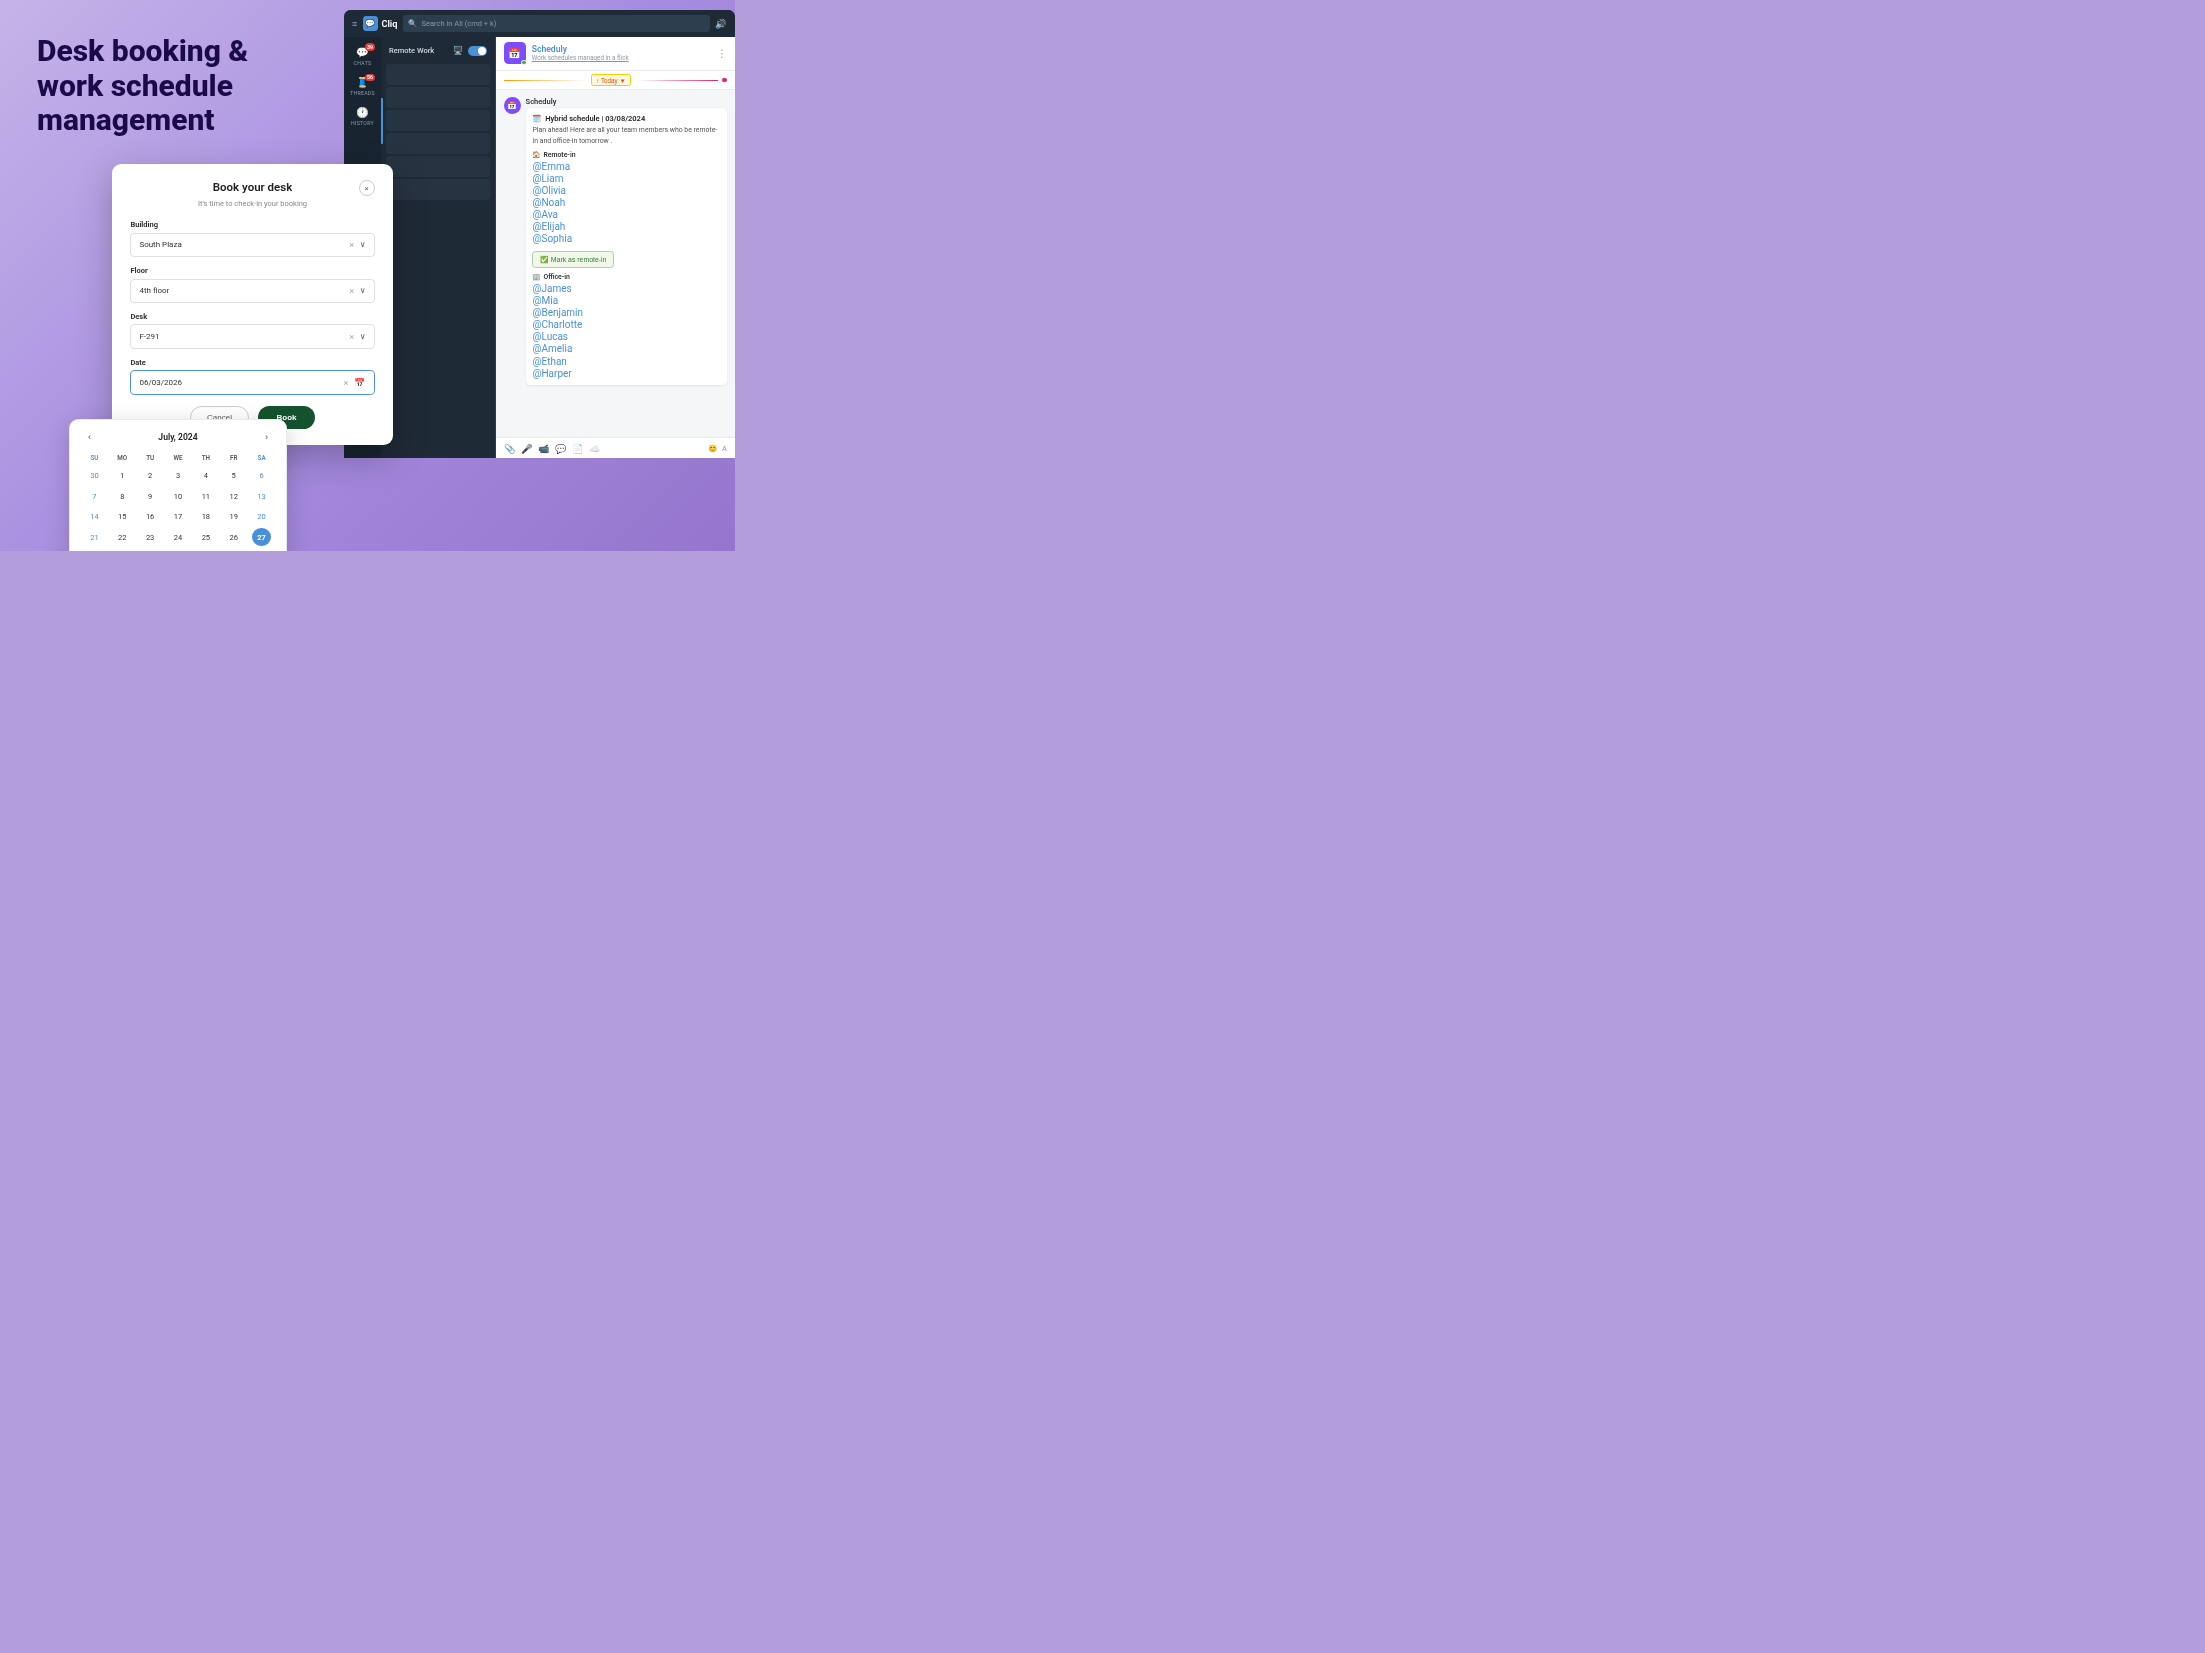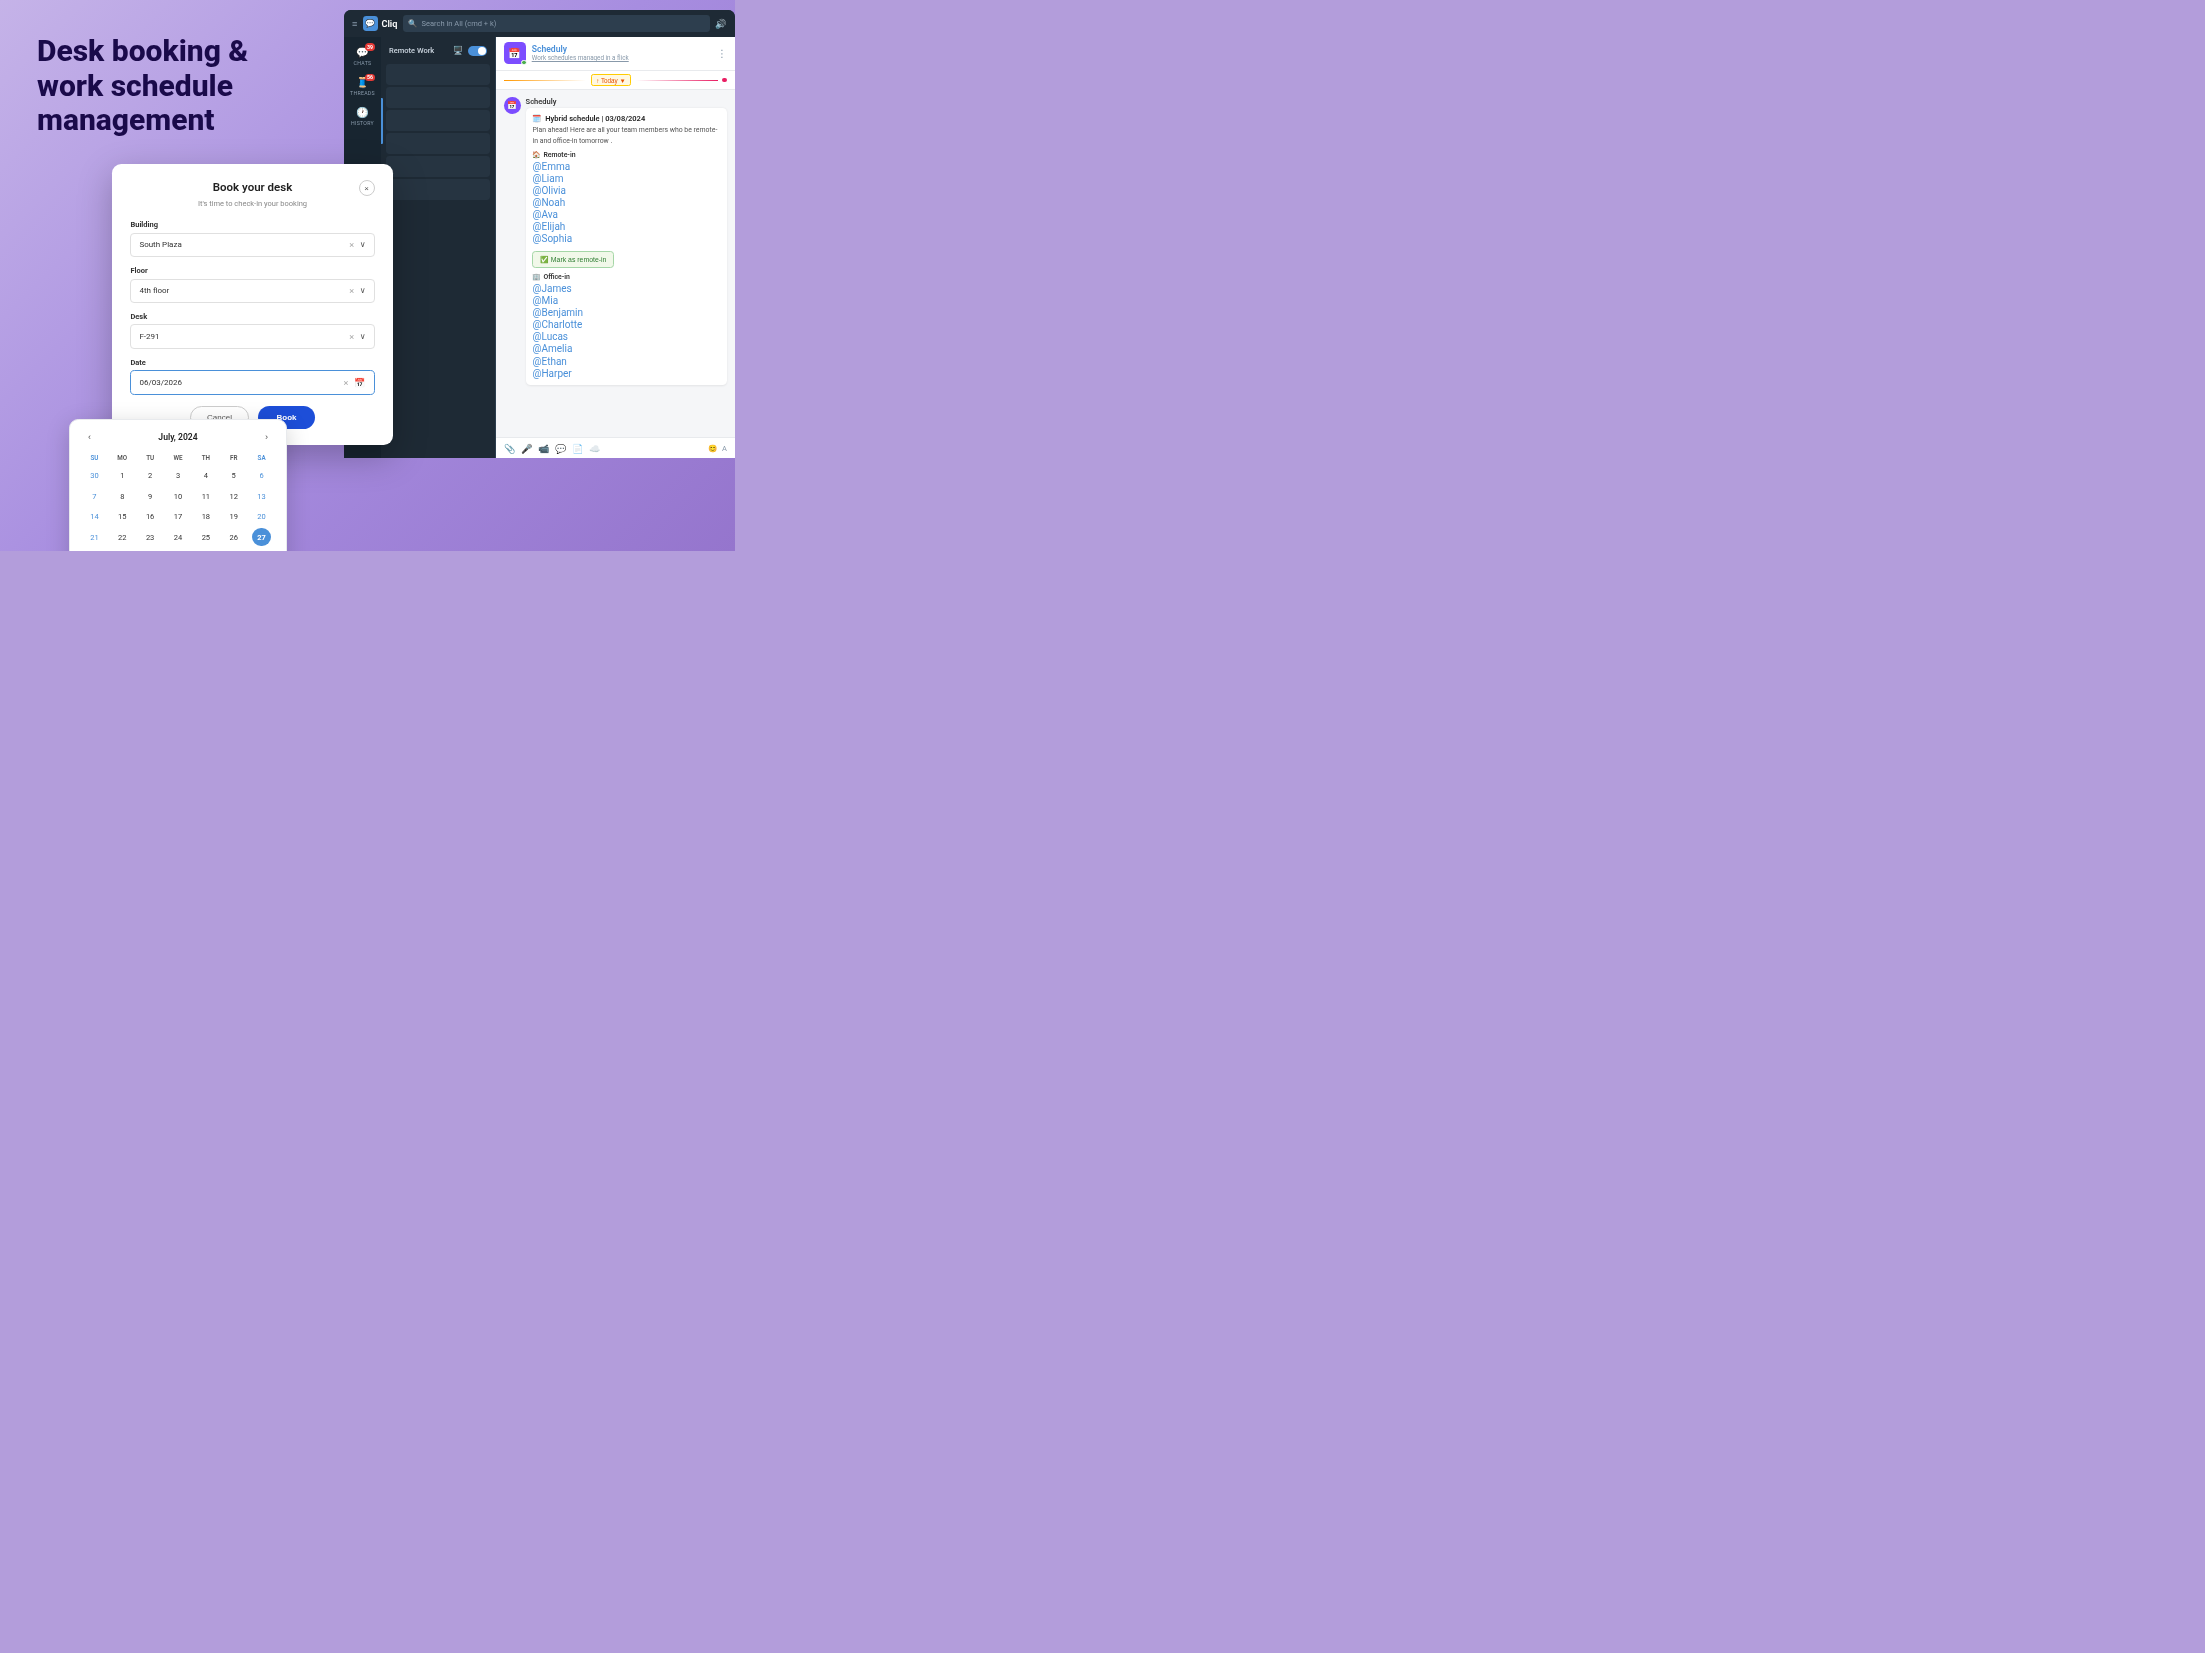--- a/index.html
+++ b/index.html
@@ -579,21 +579,21 @@
       font-size: 8px;
       font-weight: 500;
       color: #555;
       cursor: pointer;
     }
 
     .btn-book {
       padding: 5.7px 18.4px;
       border: none;
       border-radius: 13.8px;
-      background: #1d4ed8;
+      background: #14532d;
       font-size: 8px;
       font-weight: 600;
       color: white;
       cursor: pointer;
     }
 
     
     .calendar-widget {
       position: absolute;
       left: 69px;

